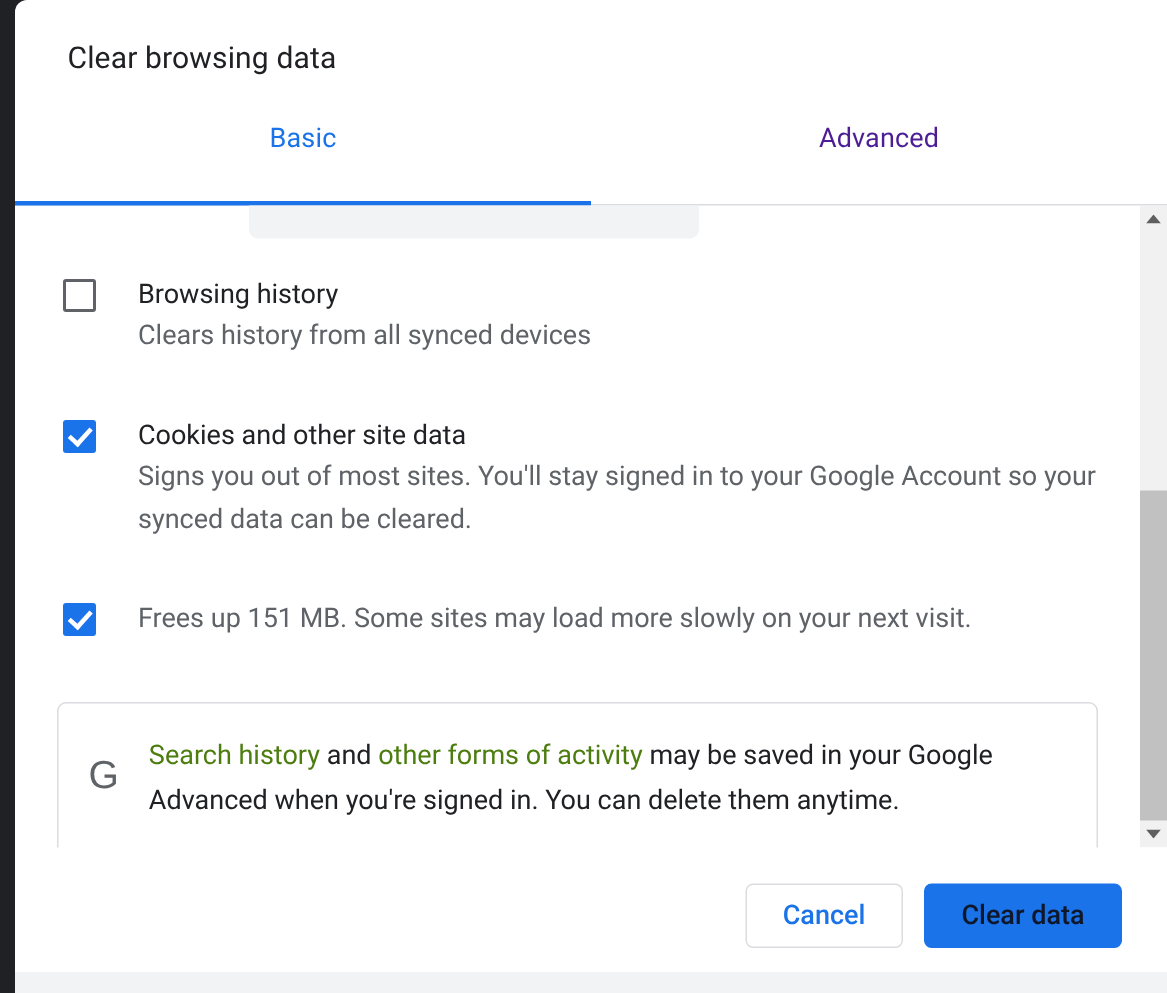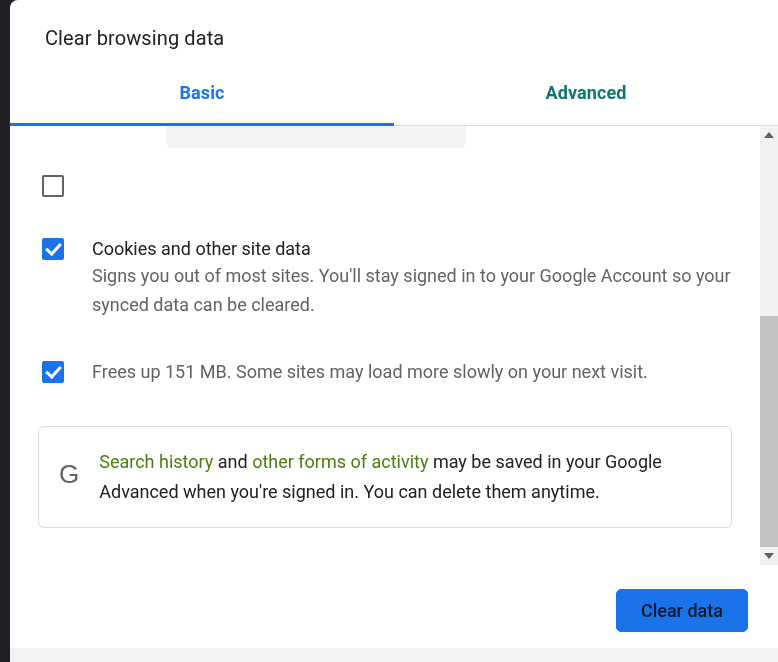--- a/index.html
+++ b/index.html
@@ -37,33 +37,33 @@
       letter-spacing: 0.1px;
     }
     .tab-bar {
       display: flex;
       border-bottom: 1px solid #dadce0;
       position: relative;
     }
     .tab {
       flex: 1;
       text-align: center;
-      padding: 14px 0 20px 0;
-      font-size: 18px;
-      font-weight: 700;
+      padding: 14px 0 31px 0;
+      font-size: 18px;
+      font-weight: 400;
       cursor: pointer;
       letter-spacing: 0.1px;
     }
     .tab.active {
       color: #1a73e8;
       border-bottom: 3px solid #1a73e8;
       margin-bottom: -1px;
     }
     .tab.inactive {
-      color: #0f766e;
+      color: #4c1d95;
     }
     .scroll-region {
       position: relative;
       flex: 1;
       display: flex;
       overflow: hidden;
     }
     .content {
       flex: 1;
       padding: 4px 28px 0 28px;
@@ -228,20 +228,24 @@
 
   <div class="scroll-region">
     <div class="content">
 
       <div class="truncated-row">
         <div class="truncated-pill"></div>
       </div>
 
       <div class="option-row">
         <div class="checkbox"></div>
+        <div class="option-text">
+          <div class="option-title">Browsing history</div>
+          <div class="option-desc">Clears history from all synced devices</div>
+        </div>
       </div>
 
       <div class="option-row">
         <div class="checkbox checked"></div>
         <div class="option-text">
           <div class="option-title">Cookies and other site data</div>
           <div class="option-desc">Signs you out of most sites. You'll stay signed in to your Google Account so your synced data can be cleared.</div>
         </div>
       </div>
 
@@ -270,18 +274,19 @@
       <div class="scroll-thumb"></div>
       <div class="scroll-arrow down">
         <svg width="10" height="6" viewBox="0 0 10 6">
             <path d="M0 0 L5 6 L10 0 Z" fill="#5f5f5f"></path>
           </svg>
       </div>
     </div>
   </div>
 
   <div class="dialog-footer">
+    <button class="btn btn-secondary">Cancel</button>
     <button class="btn btn-primary">Clear data</button>
   </div>
 
 </div>
 
 <div class="bottom-strip"></div>
 
 </body></html>

